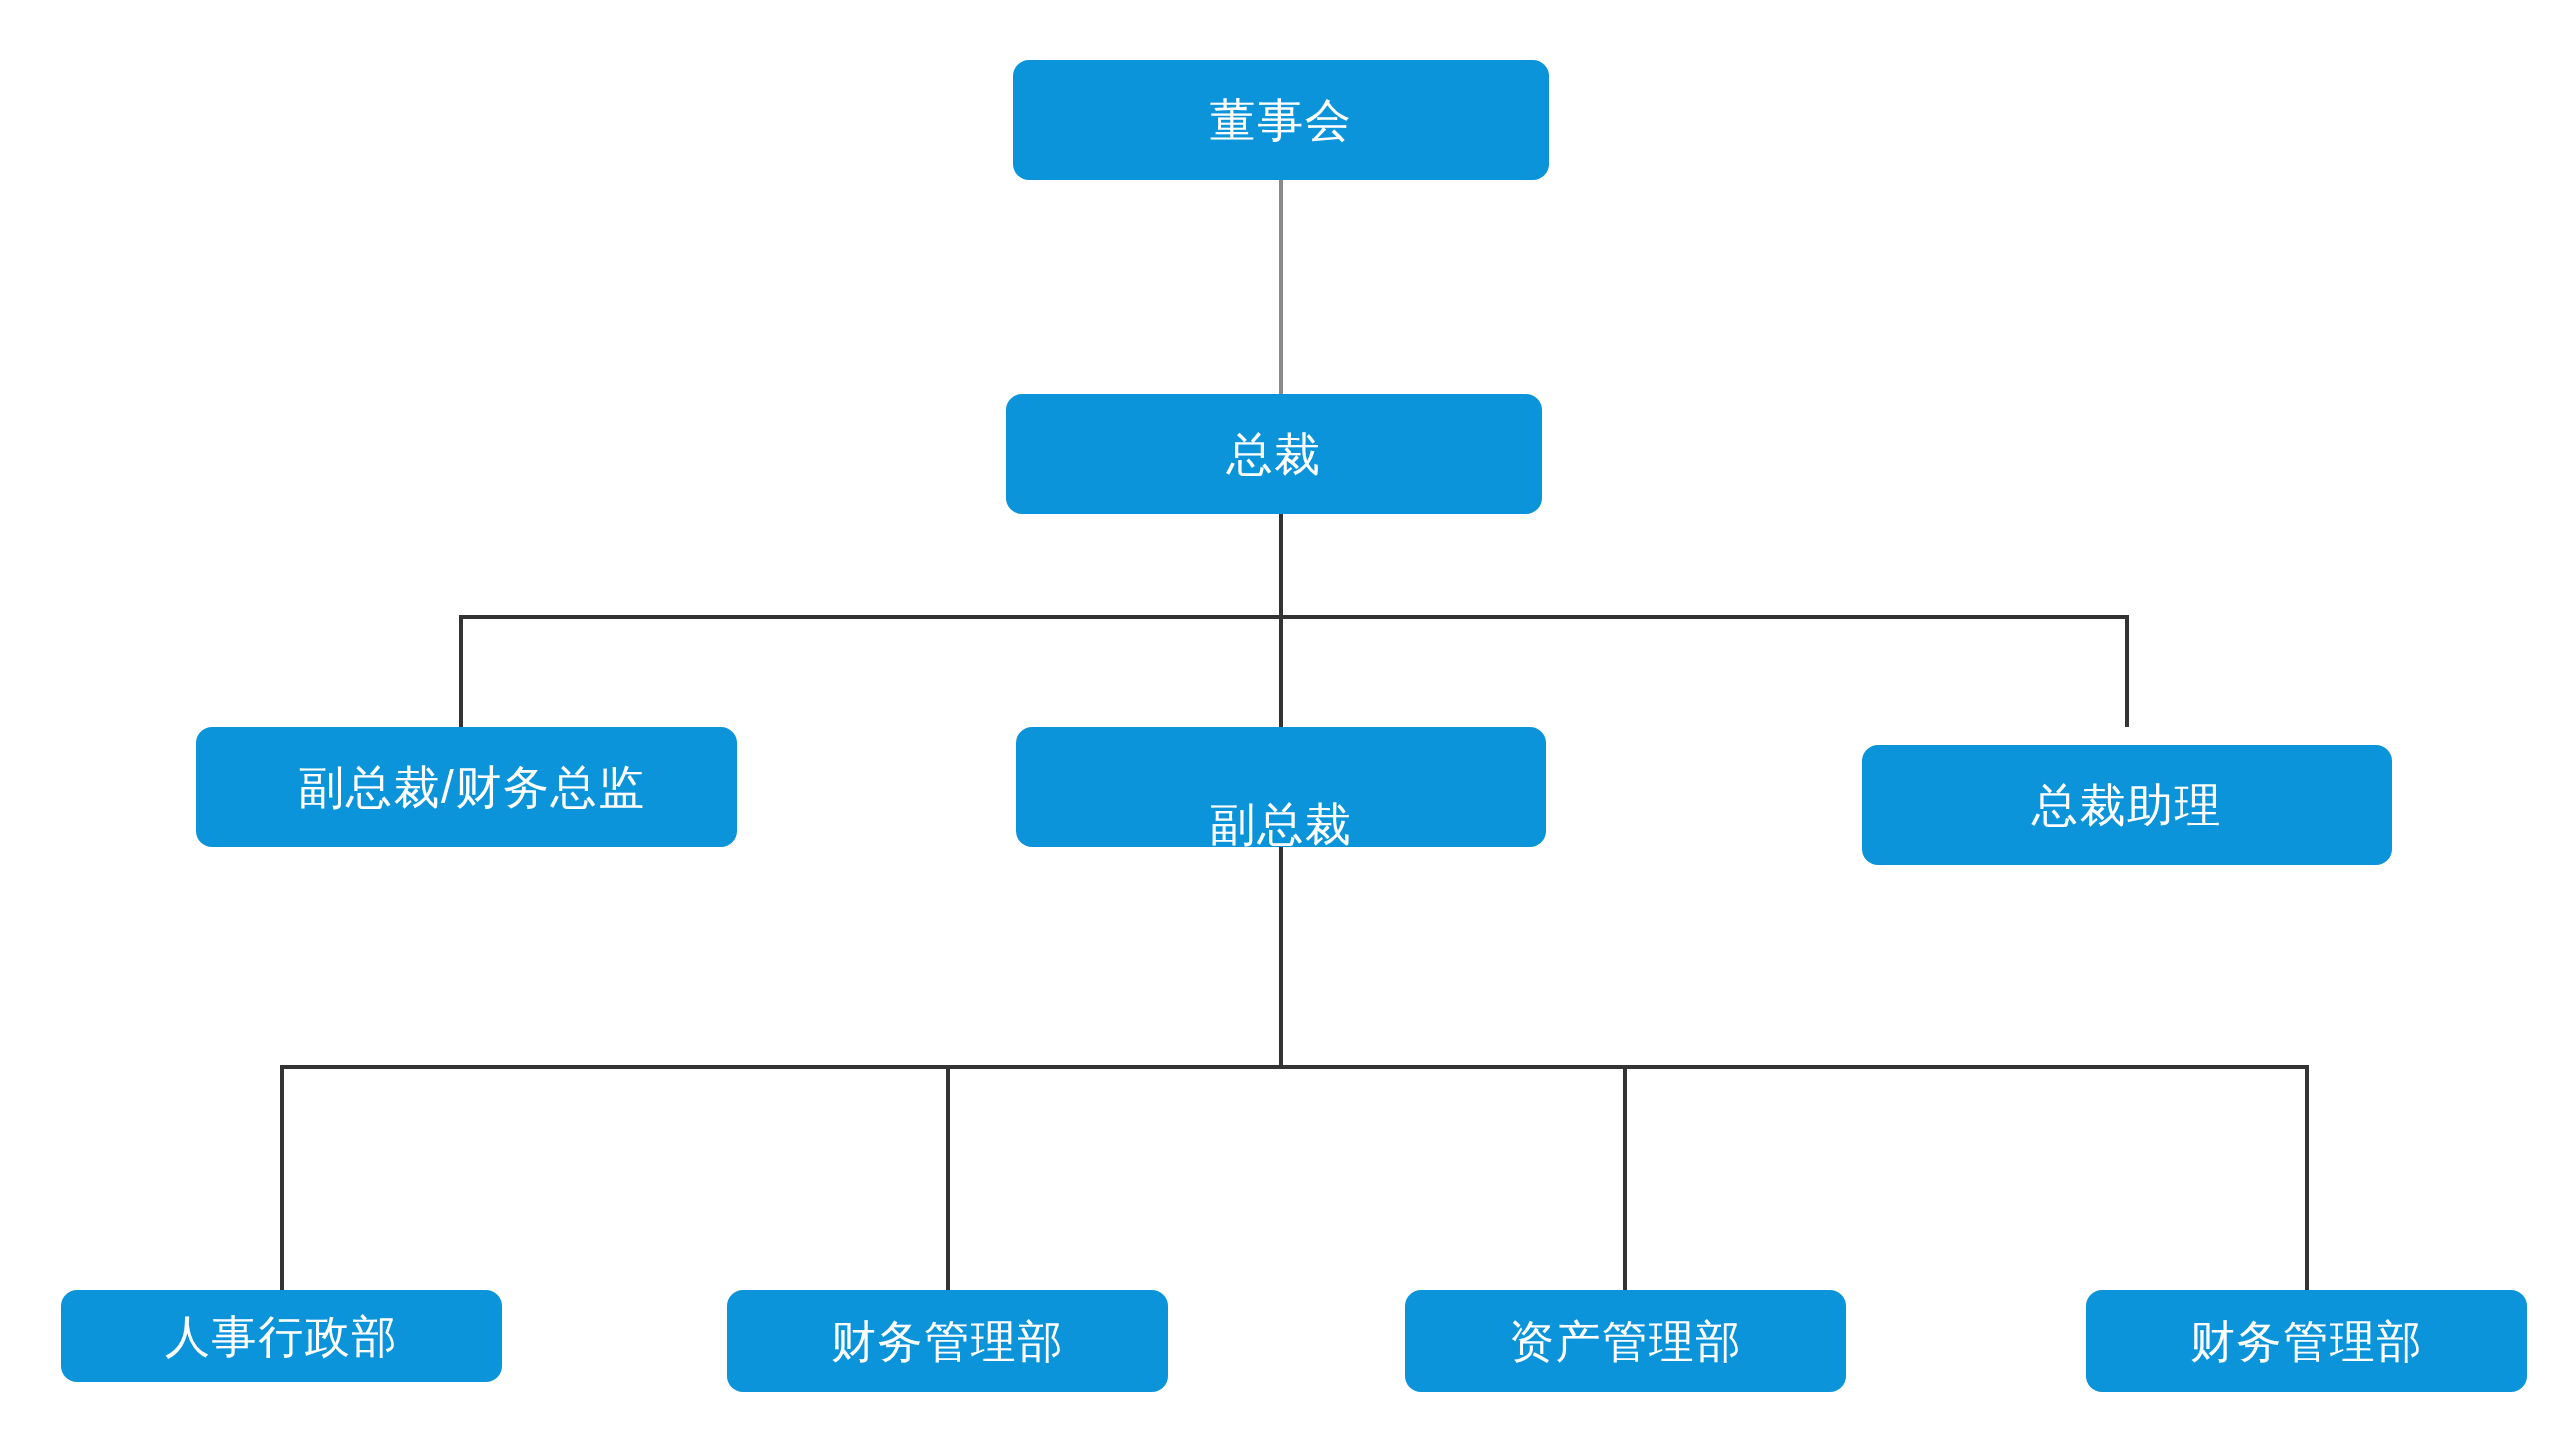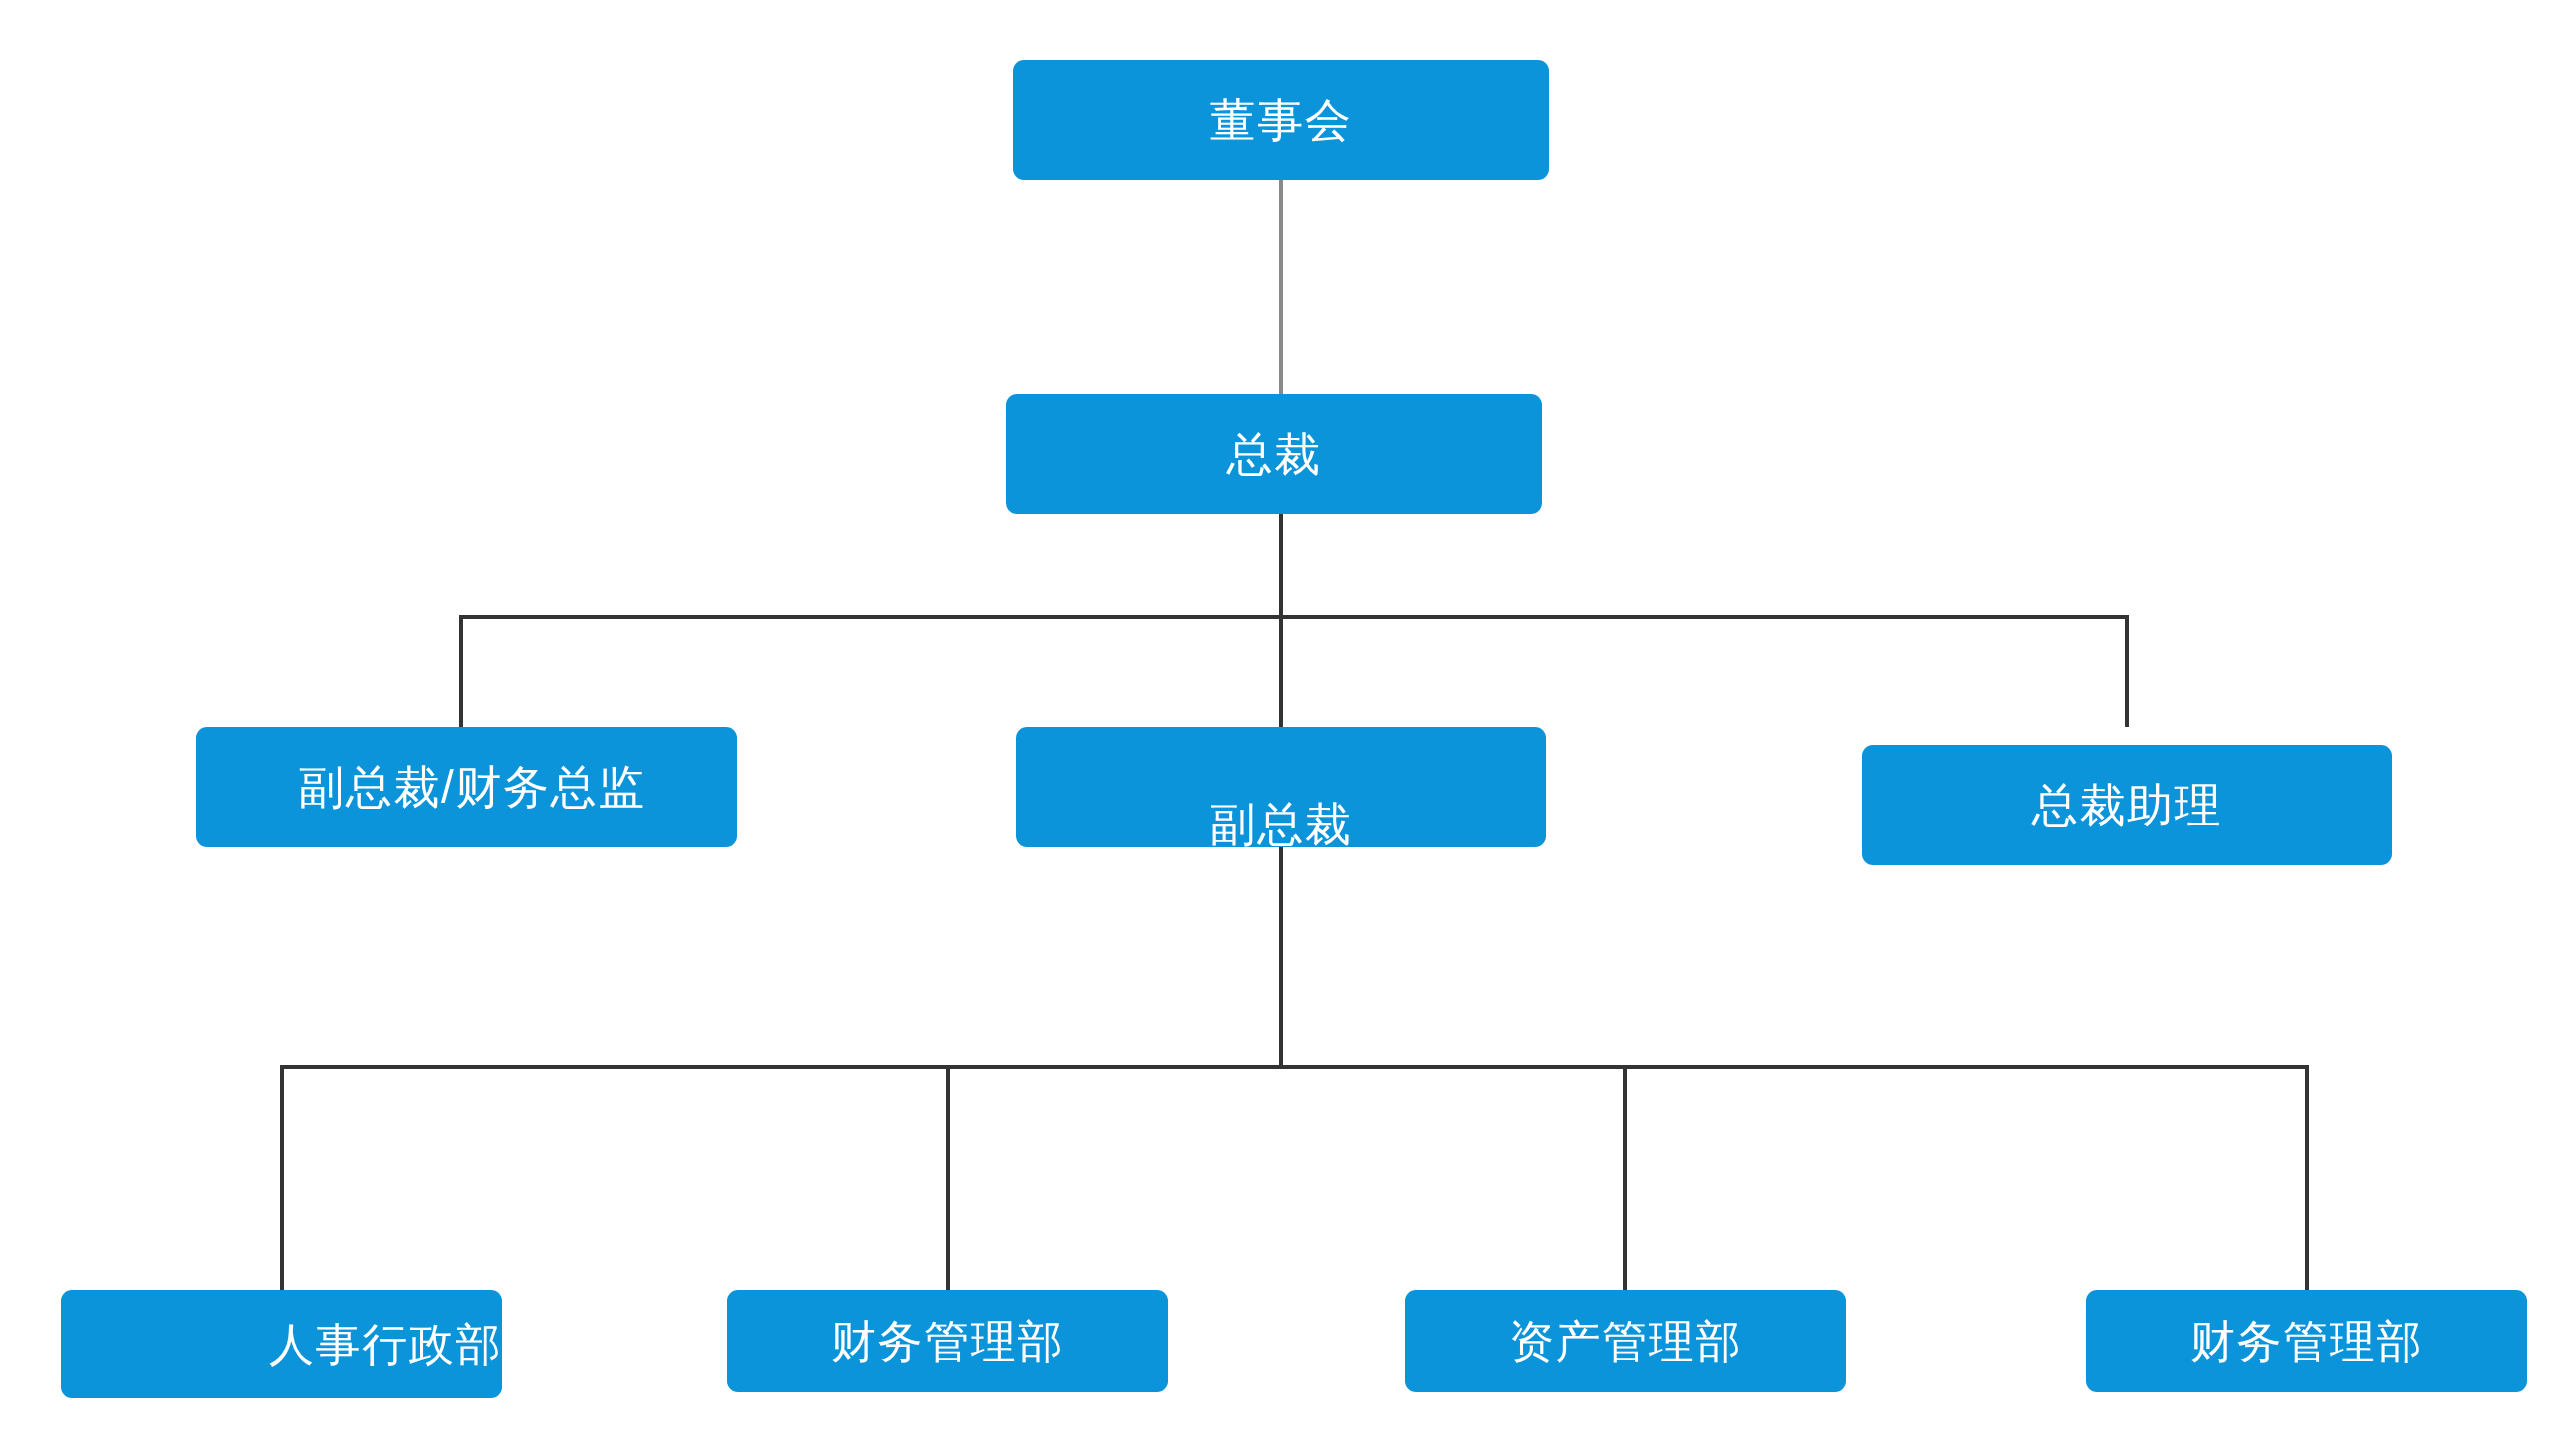--- a/index.html
+++ b/index.html
@@ -18,41 +18,41 @@
     position:relative;
     width:2563px;
     height:1453px;
     background:var(--background);
     overflow:hidden;
   }
   .node{
     position:absolute;
     background:var(--node-fill);
     color:var(--node-text);
-    border-radius:11px;
+    border-radius:16px;
     display:flex;
     align-items:center;
     justify-content:center;
     text-align:center;
     font-size:46px;
     letter-spacing:1.6px;
     line-height:1;
     white-space:nowrap;
   }
   .node.small{font-size:45px;}
   
   #node-board{left:1013px;top:60px;width:536px;height:120px;}
   
   #node-president{left:1006px;top:394px;width:536px;height:120px;}
   
   #node-vp-cfo{left:196px;top:727px;width:530px;height:120px;padding-left:11px;}
   #node-vp{left:1016px;top:727px;width:530px;height:120px;align-items:flex-end;}
   #node-president-assistant{left:1862px;top:745px;width:530px;height:120px;}
   
-  #node-hr-admin-dept{left:61px;top:1290px;width:441px;height:108px;justify-content:flex-end;}
+  #node-hr-admin-dept{left:61px;top:1290px;width:441px;height:92px;}
   #node-finance-dept{left:727px;top:1290px;width:441px;height:102px;}
   #node-asset-dept{left:1405px;top:1290px;width:441px;height:102px;}
   #node-risk-dept{left:2086px;top:1290px;width:441px;height:102px;}
 
   .connector{position:absolute;background:var(--connector-primary);}
   .connector.secondary{background:var(--connector-secondary);}
   
   #conn-board-president{left:1279px;top:180px;width:4px;height:214px;}
   
   #conn-president-trunk{left:1279px;top:514px;width:4px;height:104px;}

